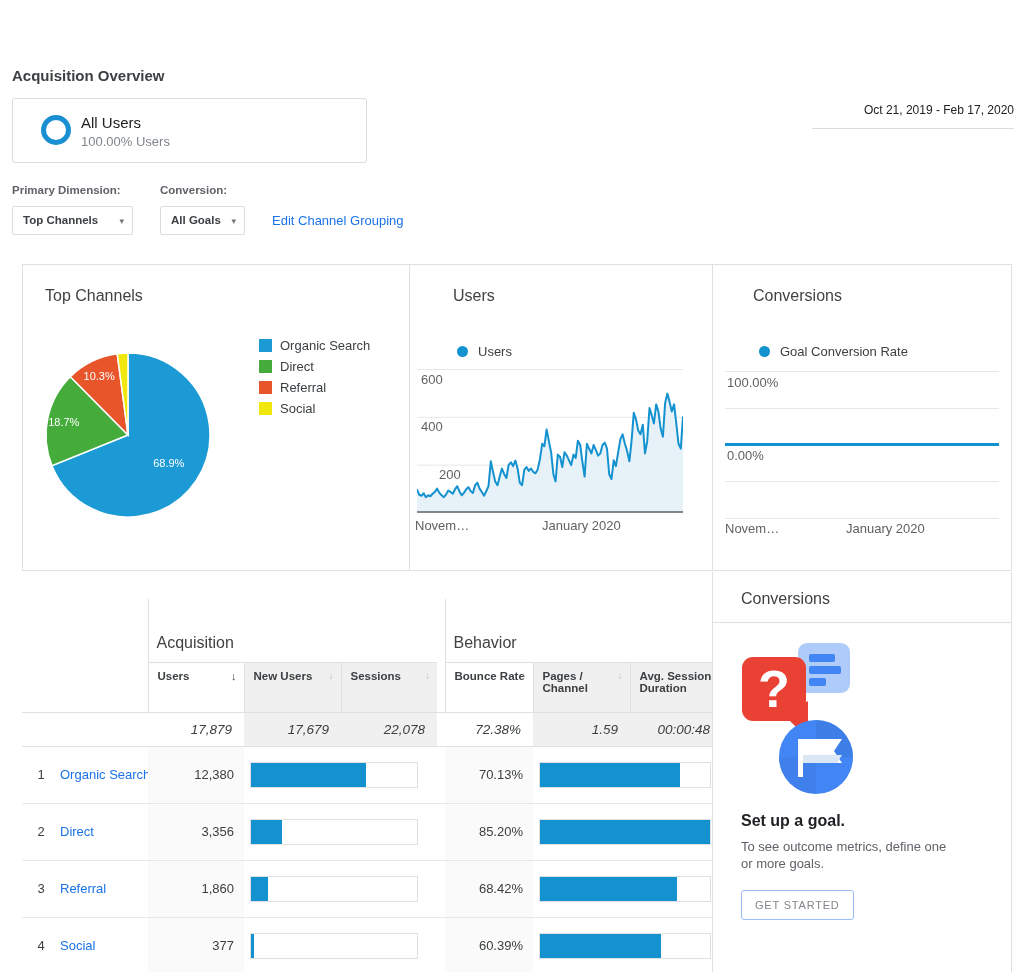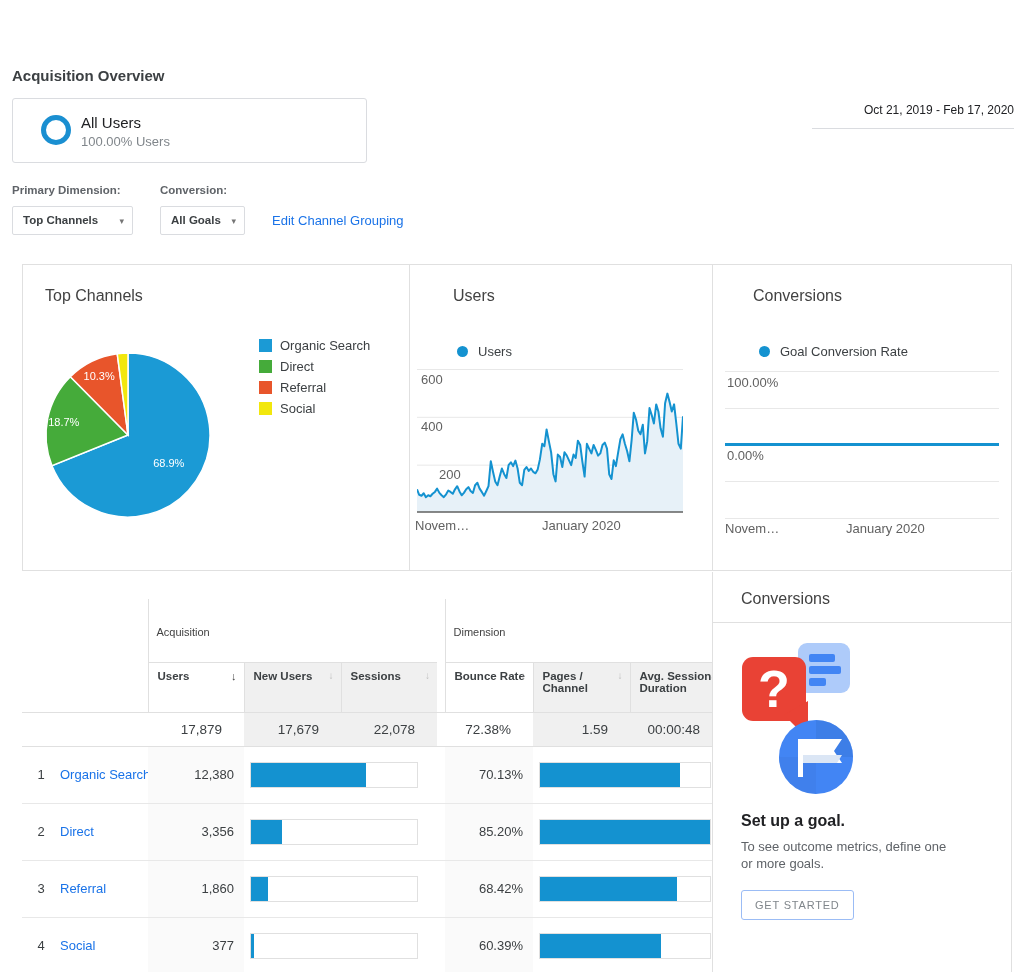--- a/index.html
+++ b/index.html
@@ -45,29 +45,29 @@
   .legend-label { position:absolute; left:21px; top:1px; font-size:13px; color:#3c4043; white-space:nowrap; }
   .axis-label { position:absolute; font-size:13px; color:#616161; white-space:nowrap; }
   .gridline { position:absolute; height:1px; background:#e8e8e8; }
   .flatline { position:absolute; height:3px; }
 
   
   .ga-table-wrap { position:absolute; left:22px; top:572px; width:700px; height:400px; overflow:hidden; }
   table.ga { border-collapse:collapse; table-layout:fixed; width:700px; }
   table.ga td { vertical-align:middle; font-size:13px; color:#3c4043; overflow:hidden; }
   tr.spacer-row td { height:27px; }
-  tr.group-row td { height:63px; vertical-align:bottom; padding:0 0 24px 8px; font-size:11px; color:#424242; }
+  tr.group-row td { height:63px; vertical-align:bottom; padding:0 0 10px 8px; font-size:16px; color:#424242; }
   td.group-cell { border-left:1px solid #e0e0e0; }
   tr.head-row td { height:50px; vertical-align:top; padding:7px 6px 0 9px; font-size:11.5px; font-weight:bold; color:#3c4043; position:relative; border-top:1px solid #e0e0e0; border-left:1px solid #e0e0e0; }
   tr.head-row td.noborder { border:none; }
   td.shaded { background:#f0f0f0; }
   .sort-arrow { position:absolute; right:7px; top:7px; font-size:11px; }
   .sort-dark { color:#424242; }
   .sort-light { color:#c0c0c0; font-size:10px; }
-  tr.total-row td { height:34px; border-top:1px solid #e0e0e0; border-bottom:1px solid #e0e0e0; text-align:right; padding-right:22px; font-size:13.5px; color:#3c4043; }
+  tr.total-row td { height:34px; border-top:1px solid #e0e0e0; border-bottom:1px solid #e0e0e0; text-align:right; padding-right:12px; font-size:13.5px; color:#3c4043;font-style:italic; }
   tr.data-row td { height:57px; border-bottom:1px solid #e8e8e8; }
   td.rank-cell { text-align:center; color:#3c4043; }
   td.channel-cell { white-space:nowrap; }
   .channel-link { color:#1a73e8; cursor:pointer; white-space:nowrap; }
   td.num-cell { text-align:right; padding-right:10px; background:#fafafa; }
   .bar-box { height:26px; border:1px solid #e0e0e0; background:#fff; margin-left:6px; }
   .bar-box .bar { height:100%; }
   td.gap-cell-plain { border:none; background:#fff; }
 
   
@@ -187,21 +187,21 @@
           <col style="width:92px">
       </colgroup>
       <tbody>
           <tr class="spacer-row">
             <td colspan="9"></td>
           </tr>
       <tr class="group-row">
         <td colspan="2"></td>
         <td class="group-cell" colspan="3">Acquisition</td>
         <td></td>
-        <td class="group-cell" colspan="3">Dimension</td>
+        <td class="group-cell" colspan="3">Behavior</td>
       </tr>
       <tr class="head-row">
         <td class="noborder" colspan="2"></td>
         <td><span>Users</span><span class="sort-arrow sort-dark">↓</span></td>
         <td class="shaded"><span>New Users</span><span class="sort-arrow sort-light">↓</span></td>
         <td class="shaded"><span>Sessions</span><span class="sort-arrow sort-light">↓</span></td>
         <td class="noborder gap-cell-plain"></td>
         <td><span>Bounce Rate</span><span class="sort-arrow sort-light">↓</span></td>
         <td class="shaded"><span>Pages / Channel</span><span class="sort-arrow sort-light">↓</span></td>
         <td class="shaded"><span>Avg. Session Duration</span><span class="sort-arrow sort-light">↓</span></td>

